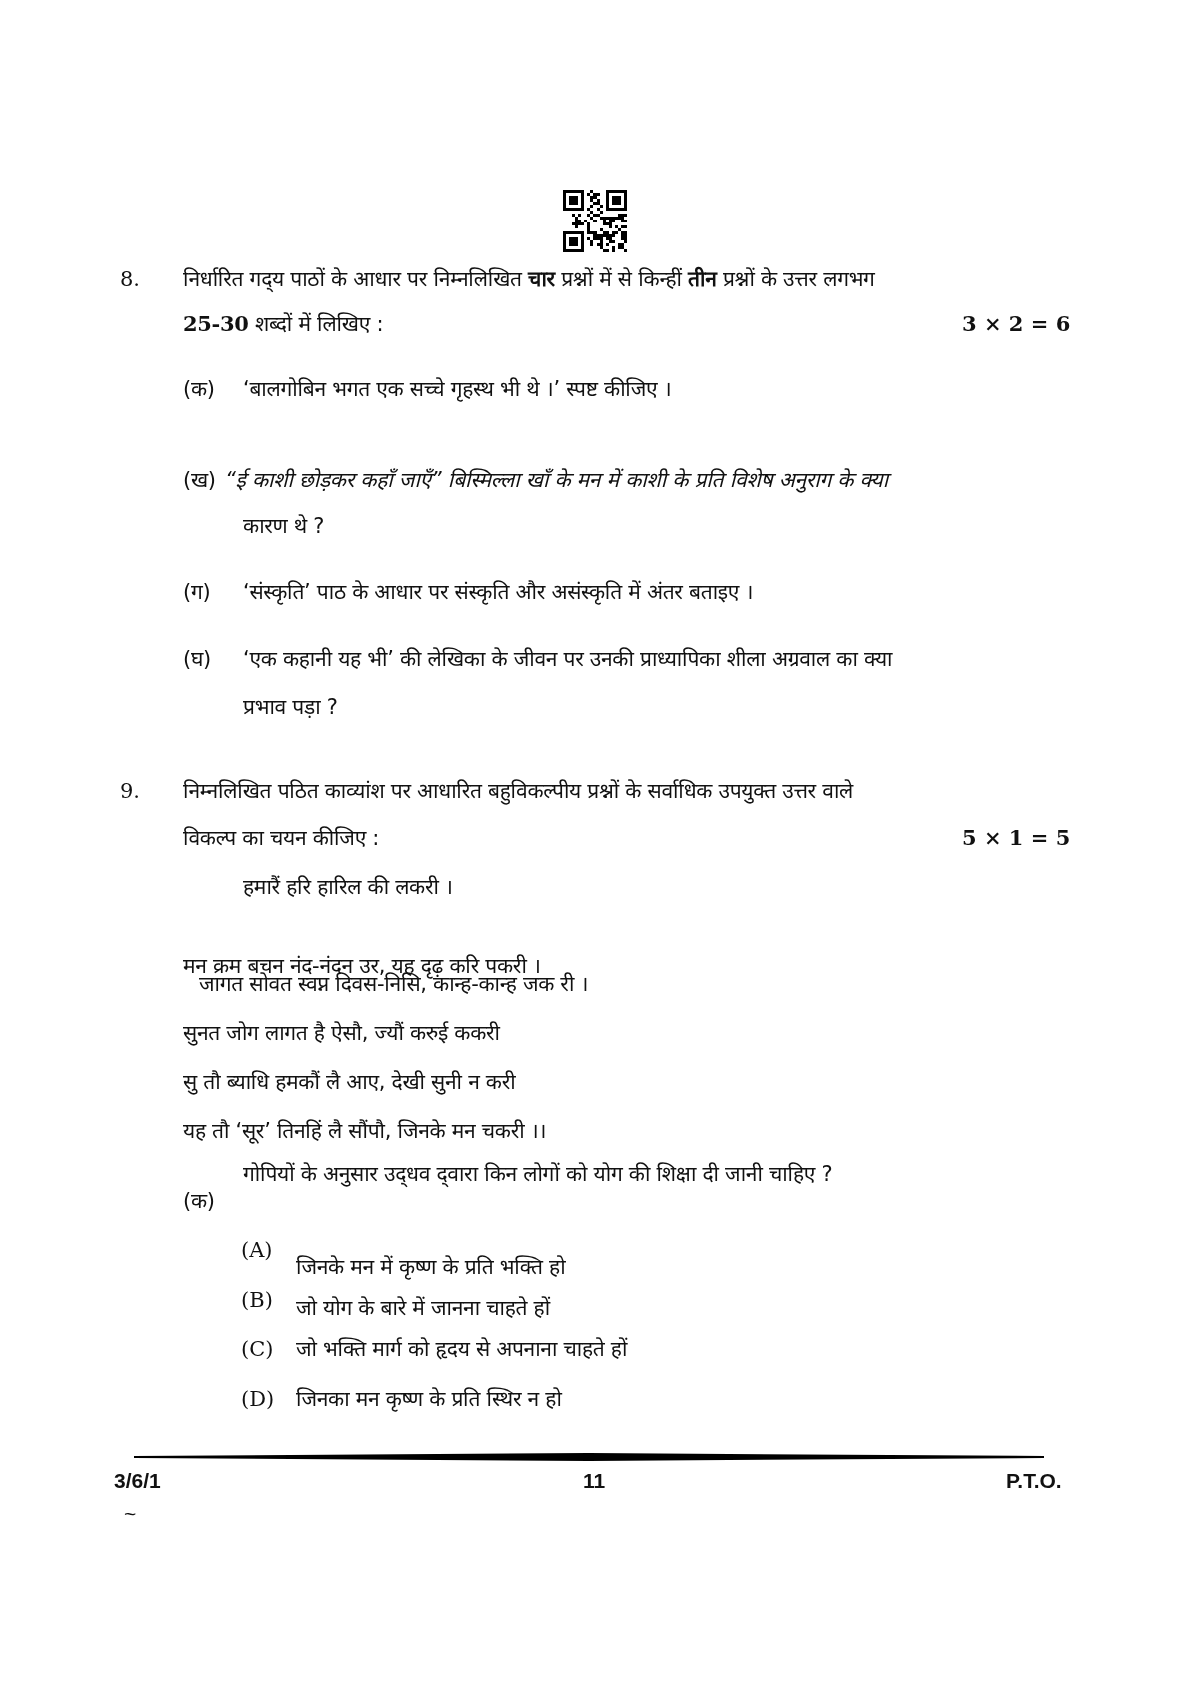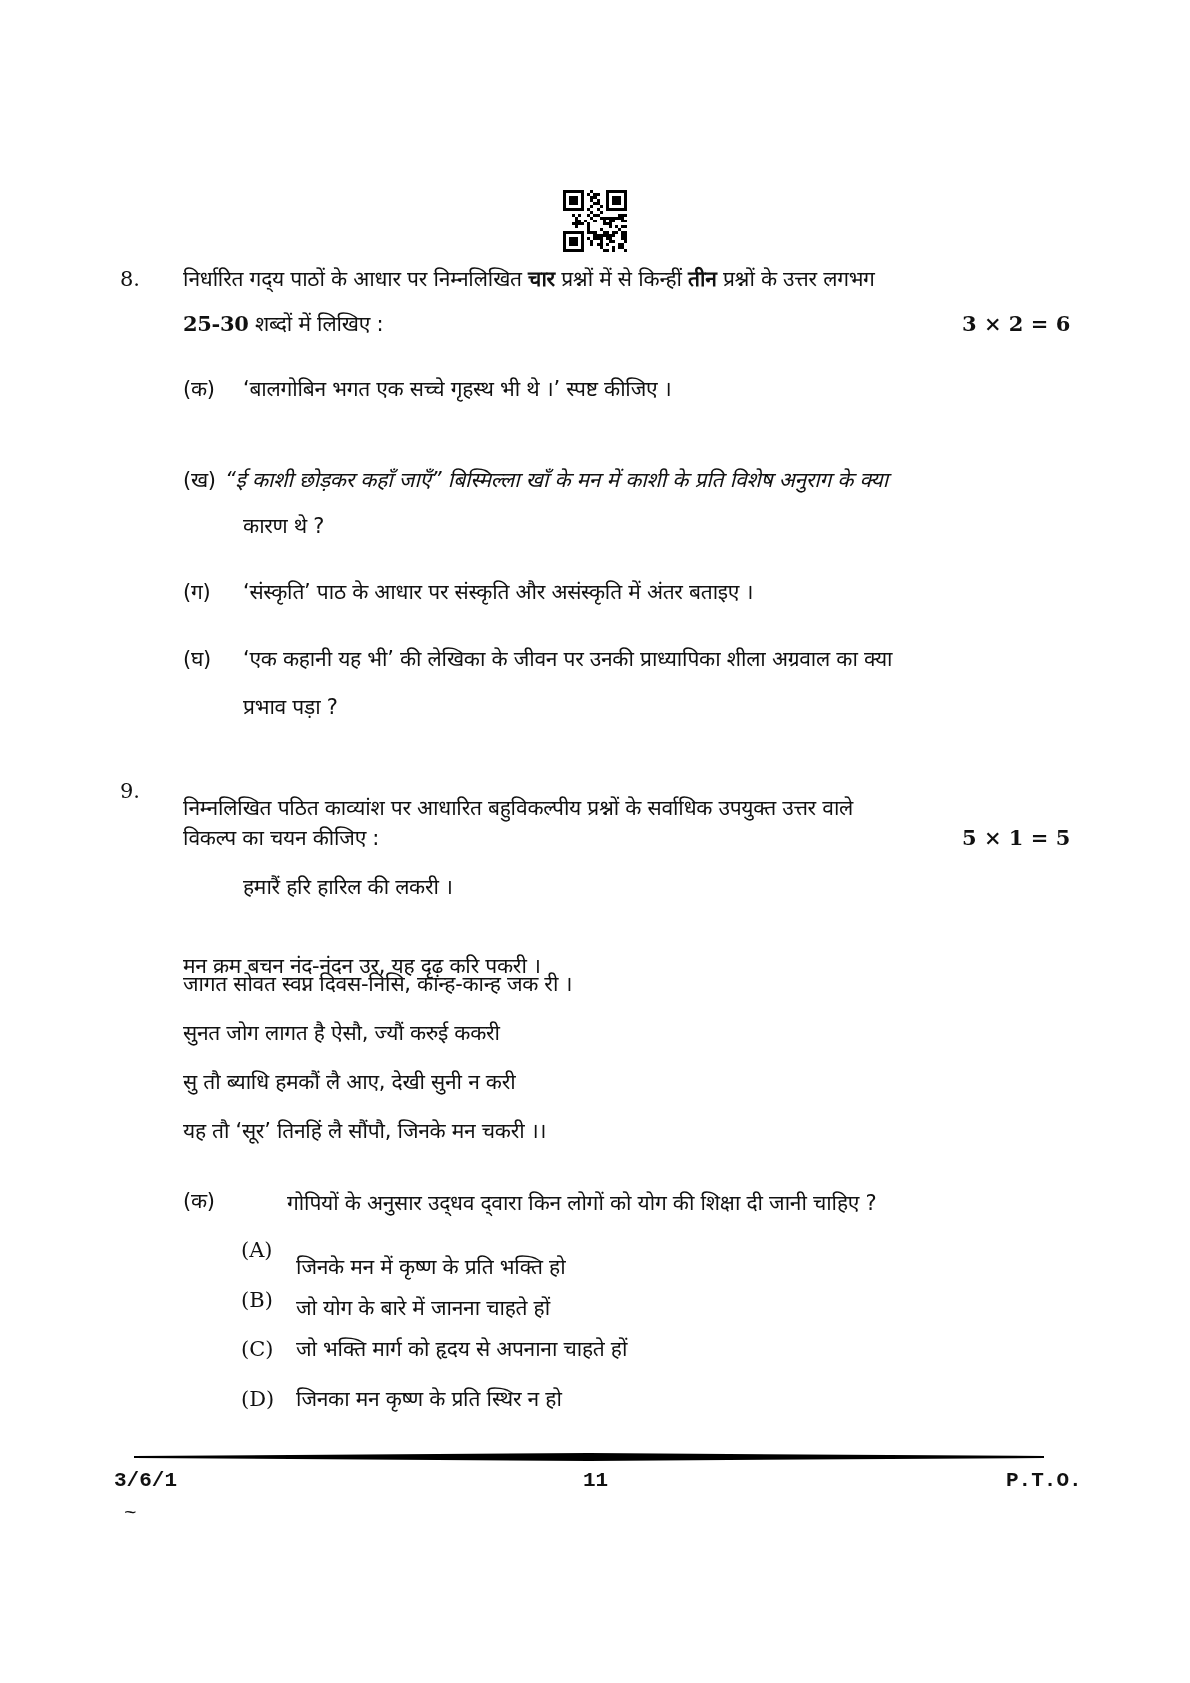--- a/index.html
+++ b/index.html
@@ -22,21 +22,21 @@
       display: grid; grid-template-columns: repeat(21, 1fr); grid-template-rows: repeat(21, 1fr);
       background: #fff;
     }
     .qr span { background: transparent; }
     .qr span.on { background: #000; }
 
     
     .rule {
       position: absolute; left: 134px; top: 1452px; width: 910px; height: 10px;
     }
-    .footer-text { font-family: Liberation Mono, monospace; font-weight: bold; font-size: 21px; line-height: 28px; }
+    .footer-text { font-family: Liberation Sans, sans-serif; font-weight: bold; font-size: 21px; line-height: 28px; }
   </style>
 </head>
 <body>
 
 <div class="qr" id="qr">
     <span class="on"></span>
     <span class="on"></span>
     <span class="on"></span>
     <span class="on"></span>
     <span class="on"></span>
@@ -495,33 +495,33 @@
 <div class="abs hi" style="left:243px; top:512px;">कारण थे ?</div>
 
 <div class="abs hi" style="left:183px; top:578px;">(ग)</div>
 <div class="abs hi" style="left:243px; top:578px;">‘संस्कृति’ पाठ के आधार पर संस्कृति और असंस्कृति में अंतर बताइए ।</div>
 
 <div class="abs hi" style="left:183px; top:645px;">(घ)</div>
 <div class="abs hi" style="left:243px; top:645px;">‘एक कहानी यह भी’ की लेखिका के जीवन पर उनकी प्राध्यापिका शीला अग्रवाल का क्या</div>
 <div class="abs hi" style="left:243px; top:693px;">प्रभाव पड़ा ?</div>
 
 <div class="abs num" style="left:120px; top:777px;">9.</div>
-<div class="abs hi" style="left:183px; top:777px;margin-top:17px;">निम्नलिखित पठित काव्यांश पर आधारित बहुविकल्पीय प्रश्नों के सर्वाधिक उपयुक्त उत्तर वाले</div>
+<div class="abs hi" style="left:183px; top:777px;">निम्नलिखित पठित काव्यांश पर आधारित बहुविकल्पीय प्रश्नों के सर्वाधिक उपयुक्त उत्तर वाले</div>
 <div class="abs hi" style="left:183px; top:824px;">विकल्प का चयन कीजिए :</div>
 <div class="abs marks" style="left:962px; top:824px;">5 × 1 = 5</div>
 
 <div class="abs hi" style="left:243px; top:873px;">हमारैं हरि हारिल की लकरी ।</div>
 <div class="abs hi" style="left:183px; top:952px;">मन क्रम बचन नंद-नंदन उर, यह दृढ़ करि पकरी ।</div>
-<div class="abs hi" style="left:183px; top:970px;text-align:center;">जागत सोवत स्वप्न दिवस-निसि, कान्ह-कान्ह जक री ।</div>
+<div class="abs hi" style="left:199px; top:970px;text-align:center;">जागत सोवत स्वप्न दिवस-निसि, कान्ह-कान्ह जक री ।</div>
 <div class="abs hi" style="left:183px; top:1019px;">सुनत जोग लागत है ऐसौ, ज्यौं करुई ककरी</div>
 <div class="abs hi" style="left:183px; top:1068px;">सु तौ ब्याधि हमकौं लै आए, देखी सुनी न करी</div>
 <div class="abs hi" style="left:183px; top:1117px;">यह तौ ‘सूर’ तिनहिं लै सौंपौ, जिनके मन चकरी ।।</div>
 
 <div class="abs hi" style="left:183px; top:1187px;">(क)</div>
-<div class="abs hi" style="left:243px; top:1189px;margin-left:44px;">गोपियों के अनुसार उद्‌धव द्‌वारा किन लोगों को योग की शिक्षा दी जानी चाहिए ?</div>
+<div class="abs hi" style="left:243px; top:1160px;">गोपियों के अनुसार उद्‌धव द्‌वारा किन लोगों को योग की शिक्षा दी जानी चाहिए ?</div>
 
 <div class="abs num" style="left:241px; top:1236px;">(A)</div>
 <div class="abs hi" style="left:296px; top:1236px;margin-top:17px;">जिनके मन में कृष्ण के प्रति भक्ति हो</div>
 
 <div class="abs num" style="left:241px; top:1286px;">(B)</div>
 <div class="abs hi" style="left:296px; top:1286px;margin-top:8px;">जो योग के बारे में जानना चाहते हों</div>
 
 <div class="abs num" style="left:241px; top:1335px;">(C)</div>
 <div class="abs hi" style="left:296px; top:1335px;">जो भक्ति मार्ग को हृदय से अपनाना चाहते हों</div>
 

